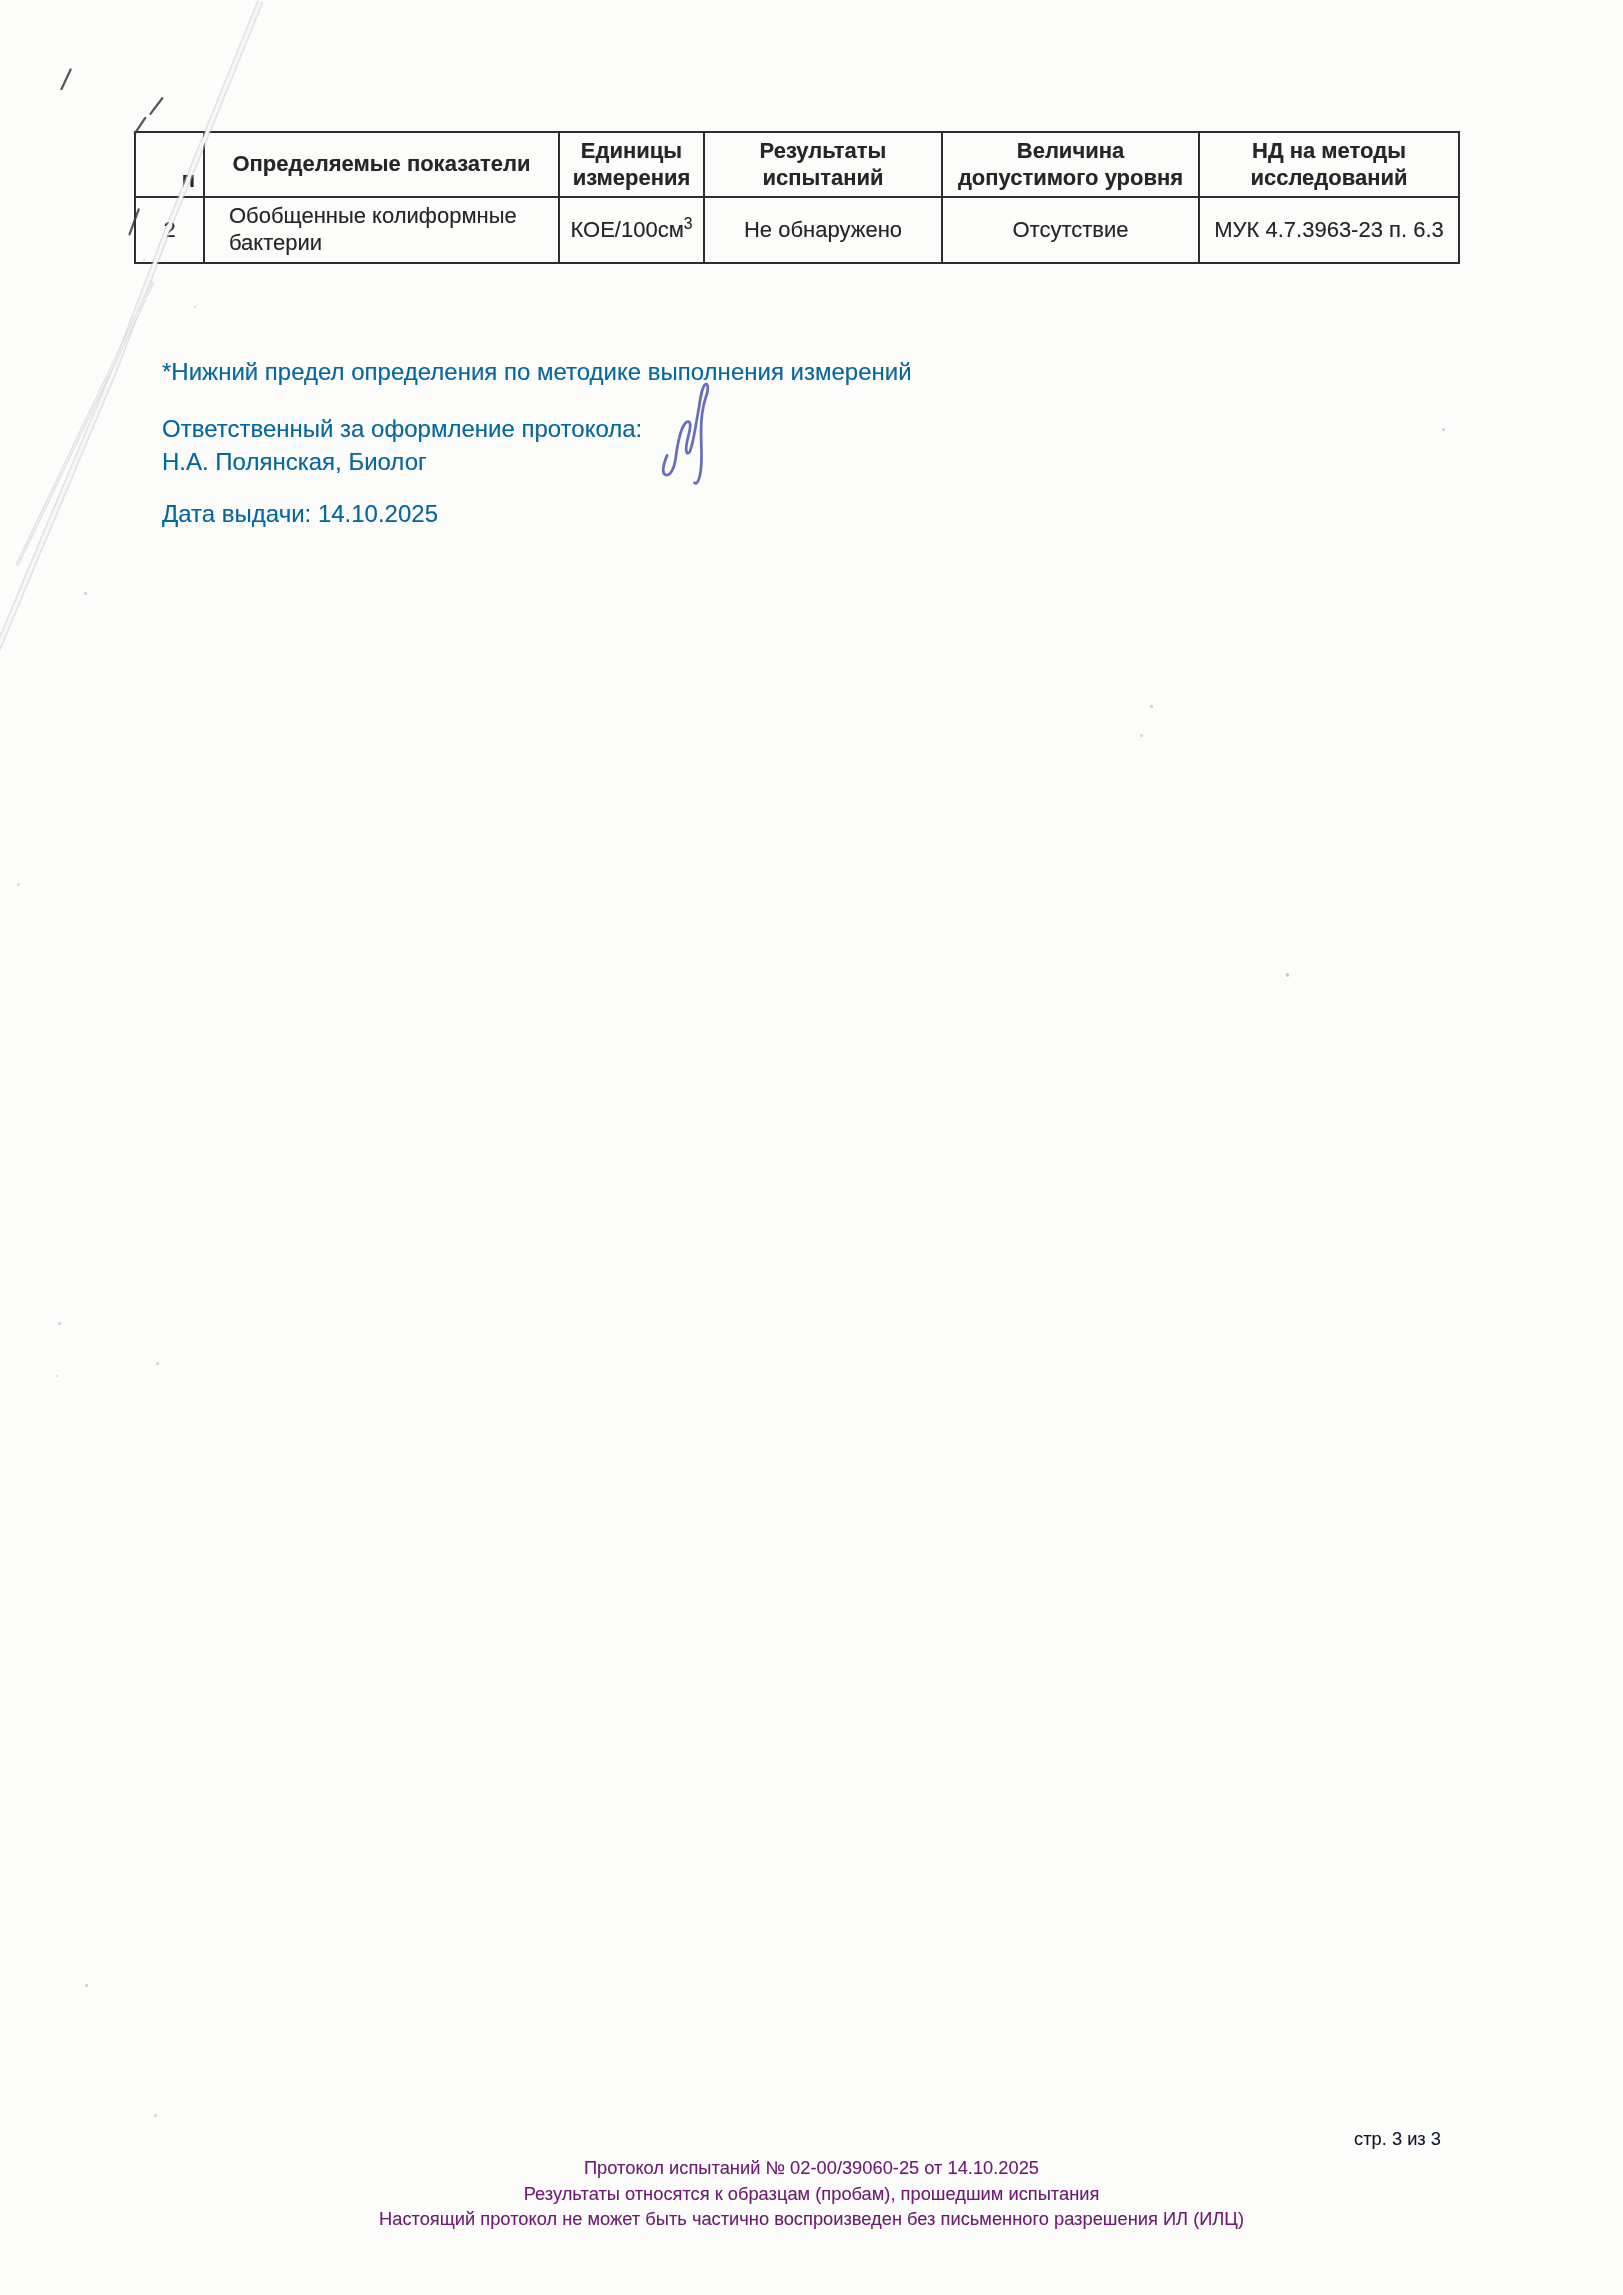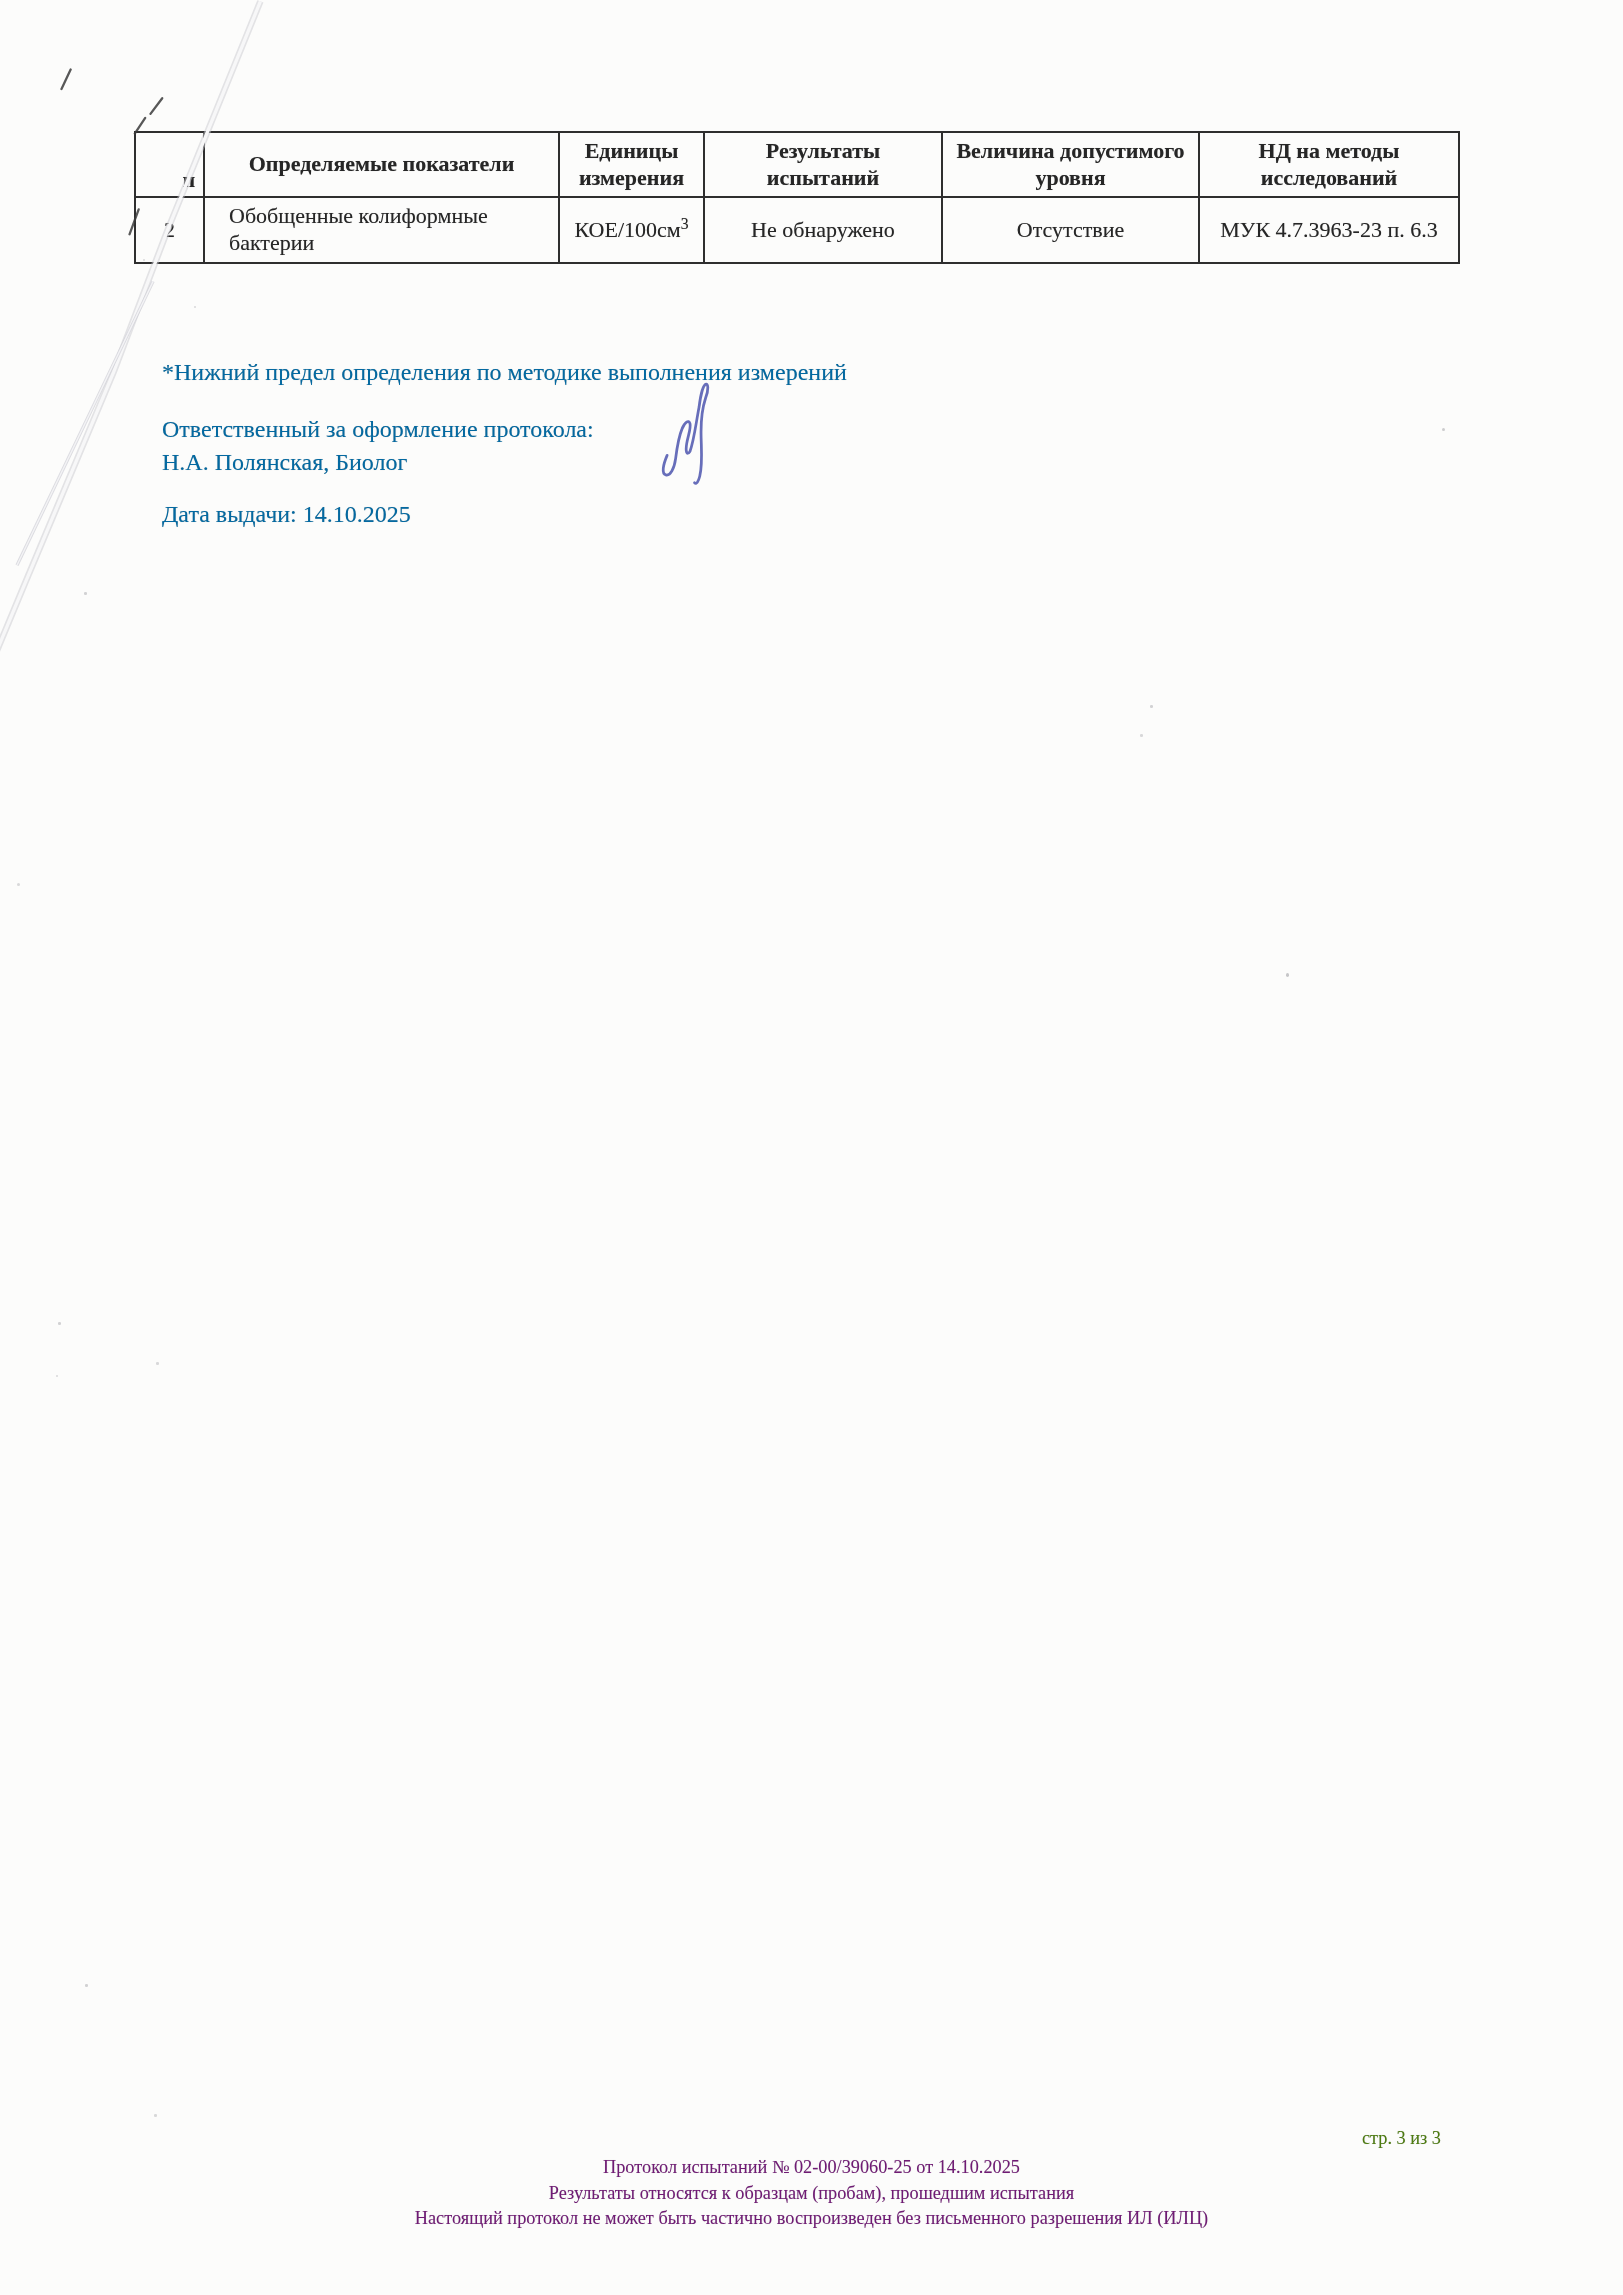--- a/index.html
+++ b/index.html
@@ -1,20 +1,20 @@
 <!DOCTYPE html>
 <html style="font-size:10.5px"><head>
 <meta charset="utf-8">
 <style>
   html,body{margin:0;padding:0;background:#e8e8e8;}
   .page{
     position:relative;
     width:1623px;height:2295px;
     background:#fcfcfb;
-    font-family:Liberation Serif, serif;
+    font-family:Liberation Sans, sans-serif;
     color:#262626;
     overflow:hidden;
   }
   
   .results-table{
     position:absolute;left:134px;top:131px;
     border-collapse:collapse;table-layout:fixed;
     width:1324px;
   }
   .results-table td,.results-table th{
@@ -40,21 +40,21 @@
     position:absolute;left:0;width:100%;
     text-align:center;color:#333;
     text-shadow:0 0 0.7px rgba(25,25,25,.28);
   }
   
   .signature{position:absolute;left:658px;top:378px;width:60px;height:113px;}
   
   .footer-line{font-size:18.3px;color:#701a75;}
   .page-marker{
     position:absolute;top:2128px;right:182px;
-    font-size:18.3px;color:#4d7c0f;white-space:nowrap;
+    font-size:18.3px;color:#0f172a;white-space:nowrap;
     text-shadow:0 0 0.7px rgba(40,40,60,.3);
   }
   
   .crease-layer{position:absolute;left:0;top:0;pointer-events:none;}
   .speck{position:absolute;border-radius:50%;background:#85858a;}
 </style>
 </head>
 <body>
 
 <div class="page">

